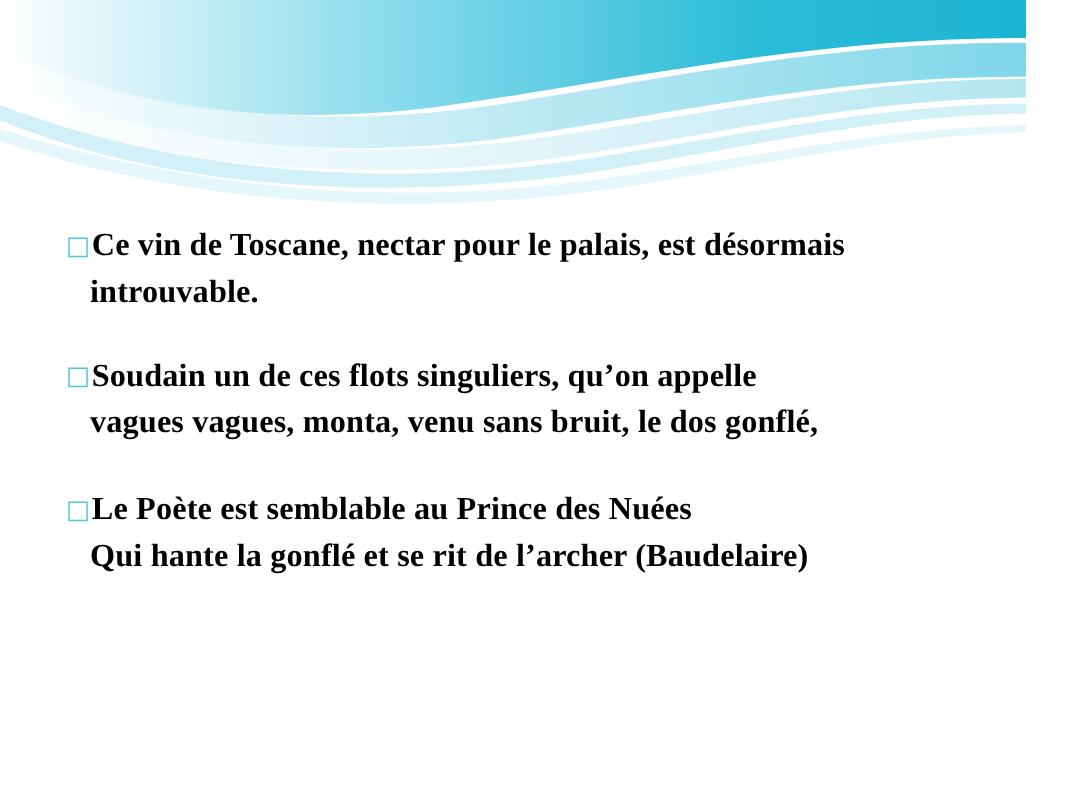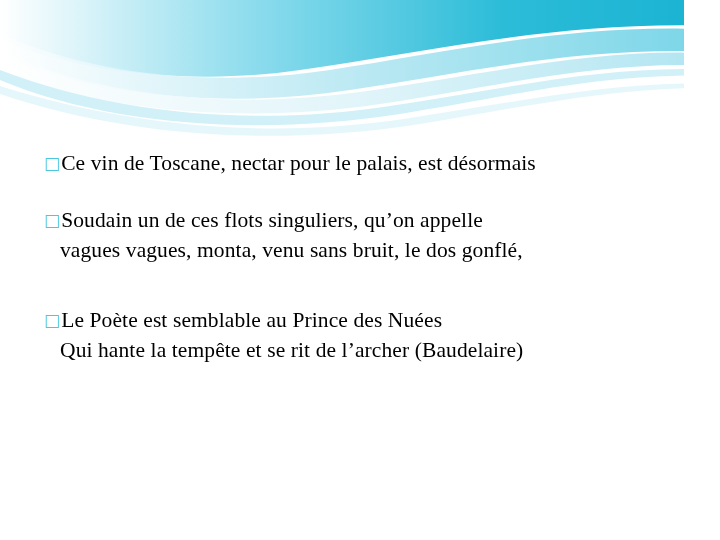--- a/index.html
+++ b/index.html
@@ -12,20 +12,21 @@
     background: #ffffff;
     font-family: "Liberation Serif", serif;
     overflow: hidden;
   }
   .slide {
     position: relative;
     width: 684px;
     height: 540px;
     background: #ffffff;
     overflow: hidden;
+    font-weight: bold;
   }
   .decor {
     position: absolute;
     top: 0;
     left: 0;
     width: 720px;
     height: 140px;
     pointer-events: none;
   }
   .content {
@@ -50,21 +51,21 @@
   .bullet-marker {
     color: #4bc8e0;
     font-family: "DejaVu Sans", sans-serif;
     font-size: 17px;
     vertical-align: 1px;
     padding-right: 1px;
   }
   .ital {
     font-style: italic;
   }
-  .b2 { margin-bottom: 39px; }
+  .b2 { margin-bottom: 28px; }
   .b3 { margin-bottom: 0; }
 </style>
 </head>
 <body>
 
 <div class="slide">
 
   <svg class="decor" viewBox="0 0 720 140" preserveAspectRatio="none">
     <defs>
       <linearGradient id="g1" x1="0" y1="0" x2="1" y2="0">
@@ -88,26 +89,27 @@
     <path d="M0,34 C90,74 210,88 330,70 C460,50 580,22 720,30 L720,52 C580,46 470,72 350,90 C220,110 90,94 0,56 Z" fill="url(#g2)" opacity="0.85"></path>
     <path d="M0,52 C100,96 230,110 360,92 C490,74 600,46 720,54 L720,66 C600,60 500,86 380,104 C250,124 100,112 0,70 Z" fill="url(#g3)" opacity="0.8"></path>
     <path d="M0,70 C120,116 260,126 390,106 C510,88 610,64 720,70 L720,76 C610,72 520,94 400,114 C260,136 110,126 0,80 Z" fill="#bde9f4" opacity="0.7"></path>
     <path d="M0,86 C140,130 280,138 410,118 C530,100 620,80 720,84 L720,88 C620,86 540,104 420,124 C280,146 130,138 0,94 Z" fill="#d7f2f9" opacity="0.65"></path>
   </svg>
 
   <div class="content">
 
     <div class="bullet-block">
       <p><span class="bullet-marker">□</span><span>Ce vin de Toscane, nectar pour le palais, est désormais</span></p>
+      <p class="indent"><span>introuvable.</span></p>
     </div>
 
     <div class="bullet-block b2">
       <p><span class="bullet-marker">□</span><span>Soudain un de ces flots singuliers, qu’on appelle</span></p>
       <p class="indent"><span>vagues vagues, monta, venu sans bruit, le dos gonflé,</span></p>
     </div>
 
     <div class="bullet-block b3">
       <p><span class="bullet-marker">□</span><span>Le Poète est semblable au Prince des Nuées</span></p>
-      <p class="indent"><span>Qui hante la tempête et se rit de l’archer (Baudelaire)</span></p>
+      <p class="indent"><span>Qui hante la gonflé et se rit de l’archer (Baudelaire)</span></p>
     </div>
 
   </div>
 </div>
 
 </body></html>

